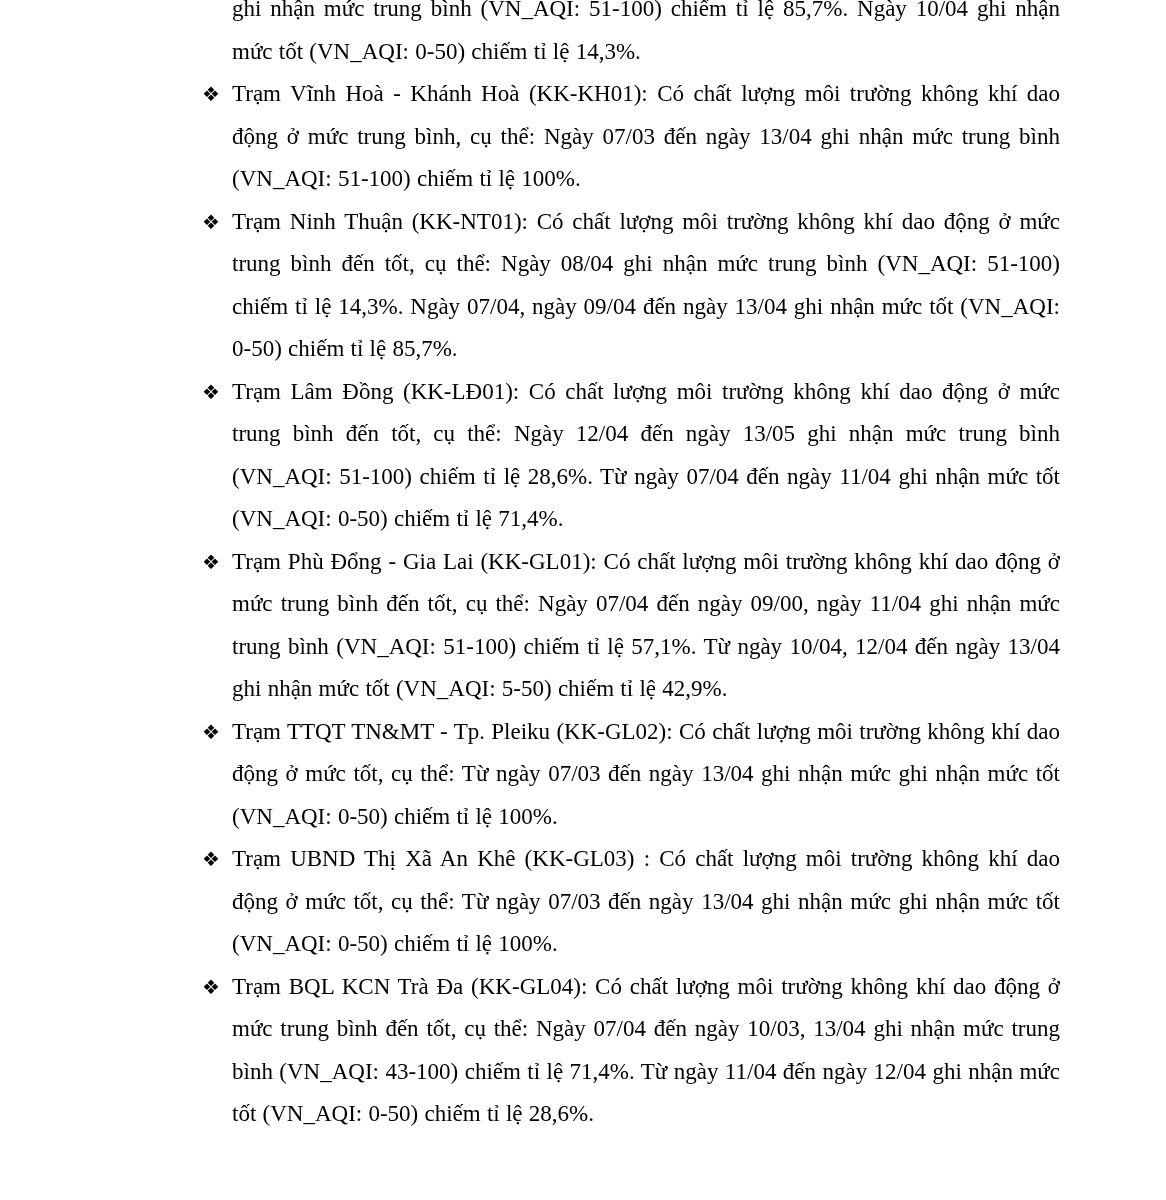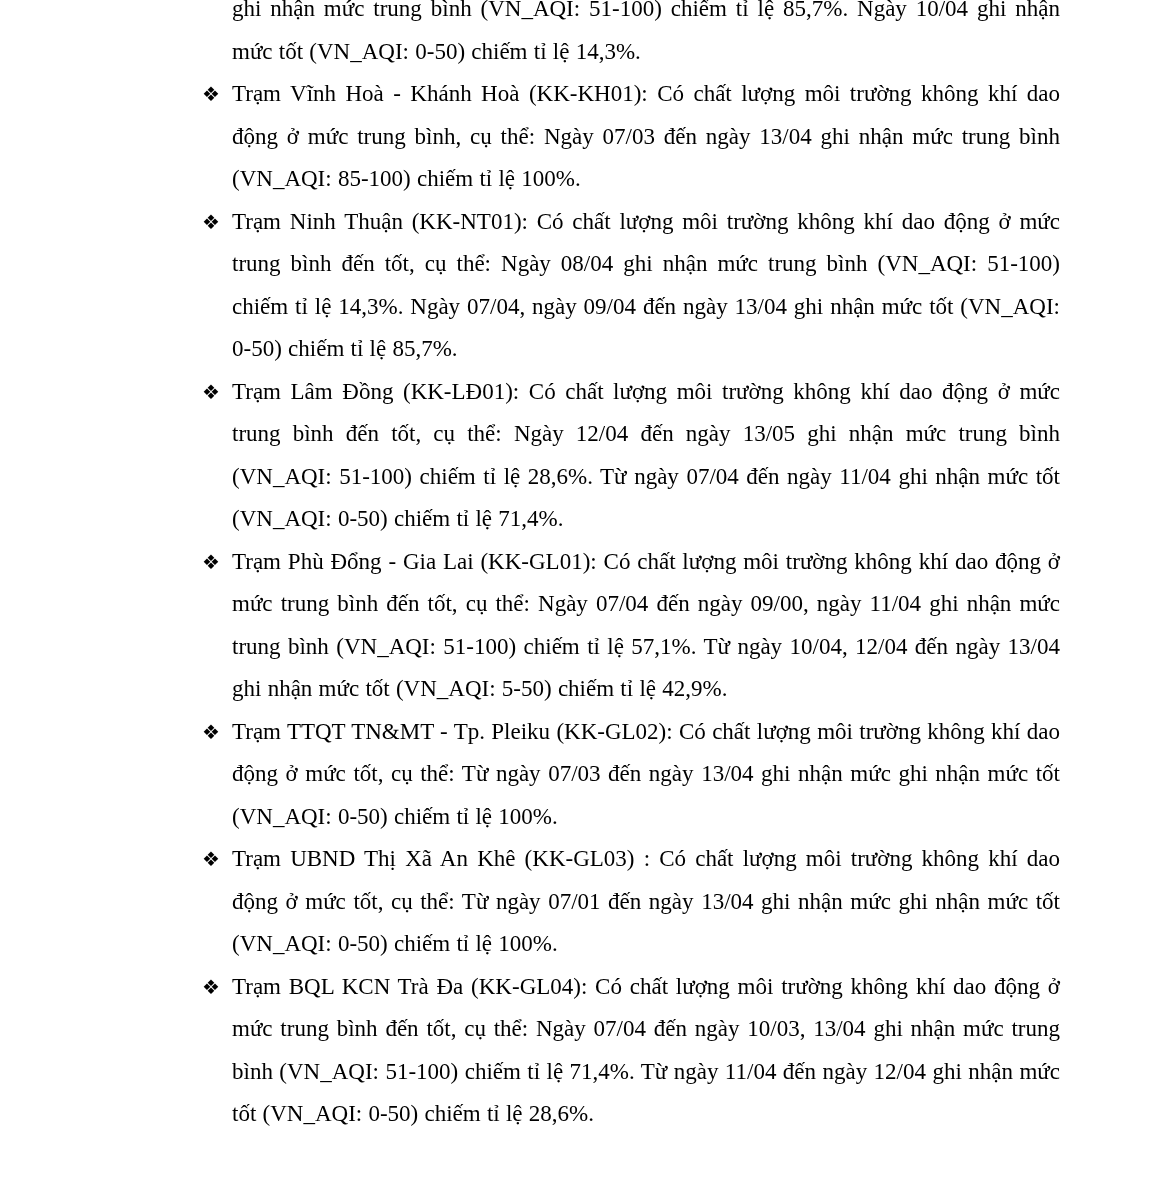--- a/index.html
+++ b/index.html
@@ -47,21 +47,21 @@
 </head>
 <body>
 
 <div class="page">
   <div class="content">
 
     <p class="para">ghi nhận mức trung bình (VN_AQI: 51-100) chiếm tỉ lệ 85,7%. Ngày 10/04 ghi nhận mức tốt (VN_AQI: 0-50) chiếm tỉ lệ 14,3%.</p>
 
     <div class="bullet-item">
       <span class="marker">❖</span>
-      <p class="para">Trạm Vĩnh Hoà - Khánh Hoà (KK-KH01): Có chất lượng môi trường không khí dao động ở mức trung bình, cụ thể: Ngày 07/03 đến ngày 13/04 ghi nhận mức trung bình (VN_AQI: 85-100) chiếm tỉ lệ 100%.</p>
+      <p class="para">Trạm Vĩnh Hoà - Khánh Hoà (KK-KH01): Có chất lượng môi trường không khí dao động ở mức trung bình, cụ thể: Ngày 07/03 đến ngày 13/04 ghi nhận mức trung bình (VN_AQI: 51-100) chiếm tỉ lệ 100%.</p>
     </div>
 
     <div class="bullet-item">
       <span class="marker">❖</span>
       <p class="para">Trạm Ninh Thuận (KK-NT01): Có chất lượng môi trường không khí dao động ở mức trung bình đến tốt, cụ thể: Ngày 08/04 ghi nhận mức trung bình (VN_AQI: 51-100) chiếm tỉ lệ 14,3%. Ngày 07/04, ngày 09/04 đến ngày 13/04 ghi nhận mức tốt (VN_AQI: 0-50) chiếm tỉ lệ 85,7%.</p>
     </div>
 
     <div class="bullet-item">
       <span class="marker">❖</span>
       <p class="para">Trạm Lâm Đồng (KK-LĐ01): Có chất lượng môi trường không khí dao động ở mức trung bình đến tốt, cụ thể: Ngày 12/04 đến ngày 13/05 ghi nhận mức trung bình (VN_AQI: 51-100) chiếm tỉ lệ 28,6%. Từ ngày 07/04 đến ngày 11/04 ghi nhận mức tốt (VN_AQI: 0-50) chiếm tỉ lệ 71,4%.</p>
@@ -72,22 +72,22 @@
       <p class="para">Trạm Phù Đổng - Gia Lai (KK-GL01): Có chất lượng môi trường không khí dao động ở mức trung bình đến tốt, cụ thể: Ngày 07/04 đến ngày 09/00, ngày 11/04 ghi nhận mức trung bình (VN_AQI: 51-100) chiếm tỉ lệ 57,1%. Từ ngày 10/04, 12/04 đến ngày 13/04 ghi nhận mức tốt (VN_AQI: 5-50) chiếm tỉ lệ 42,9%.</p>
     </div>
 
     <div class="bullet-item">
       <span class="marker">❖</span>
       <p class="para">Trạm TTQT TN&amp;MT - Tp. Pleiku (KK-GL02): Có chất lượng môi trường không khí dao động ở mức tốt, cụ thể: Từ ngày 07/03 đến ngày 13/04 ghi nhận mức ghi nhận mức tốt (VN_AQI: 0-50) chiếm tỉ lệ 100%.</p>
     </div>
 
     <div class="bullet-item">
       <span class="marker">❖</span>
-      <p class="para">Trạm UBND Thị Xã An Khê (KK-GL03) : Có chất lượng môi trường không khí dao động ở mức tốt, cụ thể: Từ ngày 07/01 đến ngày 13/04 ghi nhận mức ghi nhận mức tốt (VN_AQI: 0-50) chiếm tỉ lệ 100%.</p>
+      <p class="para">Trạm UBND Thị Xã An Khê (KK-GL03) : Có chất lượng môi trường không khí dao động ở mức tốt, cụ thể: Từ ngày 07/03 đến ngày 13/04 ghi nhận mức ghi nhận mức tốt (VN_AQI: 0-50) chiếm tỉ lệ 100%.</p>
     </div>
 
     <div class="bullet-item">
       <span class="marker">❖</span>
-      <p class="para">Trạm BQL KCN Trà Đa (KK-GL04): Có chất lượng môi trường không khí dao động ở mức trung bình đến tốt, cụ thể: Ngày 07/04 đến ngày 10/03, 13/04 ghi nhận mức trung bình (VN_AQI: 51-100) chiếm tỉ lệ 71,4%. Từ ngày 11/04 đến ngày 12/04 ghi nhận mức tốt (VN_AQI: 0-50) chiếm tỉ lệ 28,6%.</p>
+      <p class="para">Trạm BQL KCN Trà Đa (KK-GL04): Có chất lượng môi trường không khí dao động ở mức trung bình đến tốt, cụ thể: Ngày 07/04 đến ngày 10/03, 13/04 ghi nhận mức trung bình (VN_AQI: 43-100) chiếm tỉ lệ 71,4%. Từ ngày 11/04 đến ngày 12/04 ghi nhận mức tốt (VN_AQI: 0-50) chiếm tỉ lệ 28,6%.</p>
     </div>
 
   </div>
 </div>
 
 </body></html>

